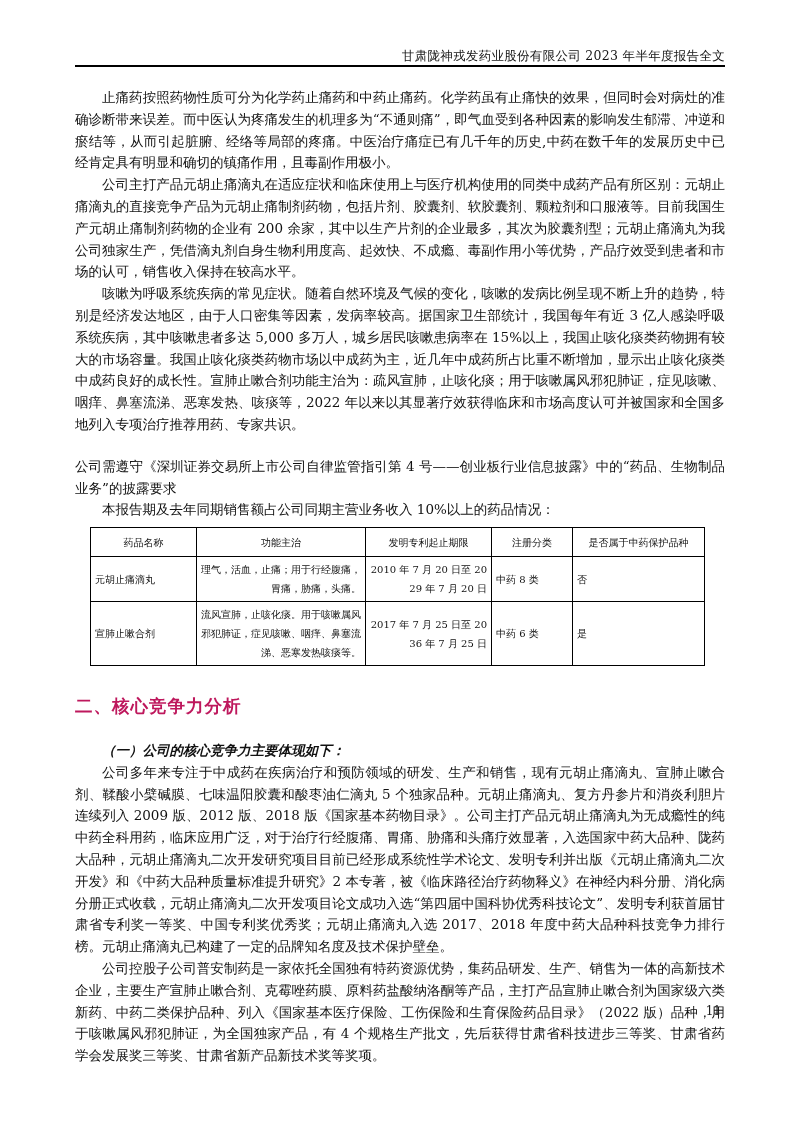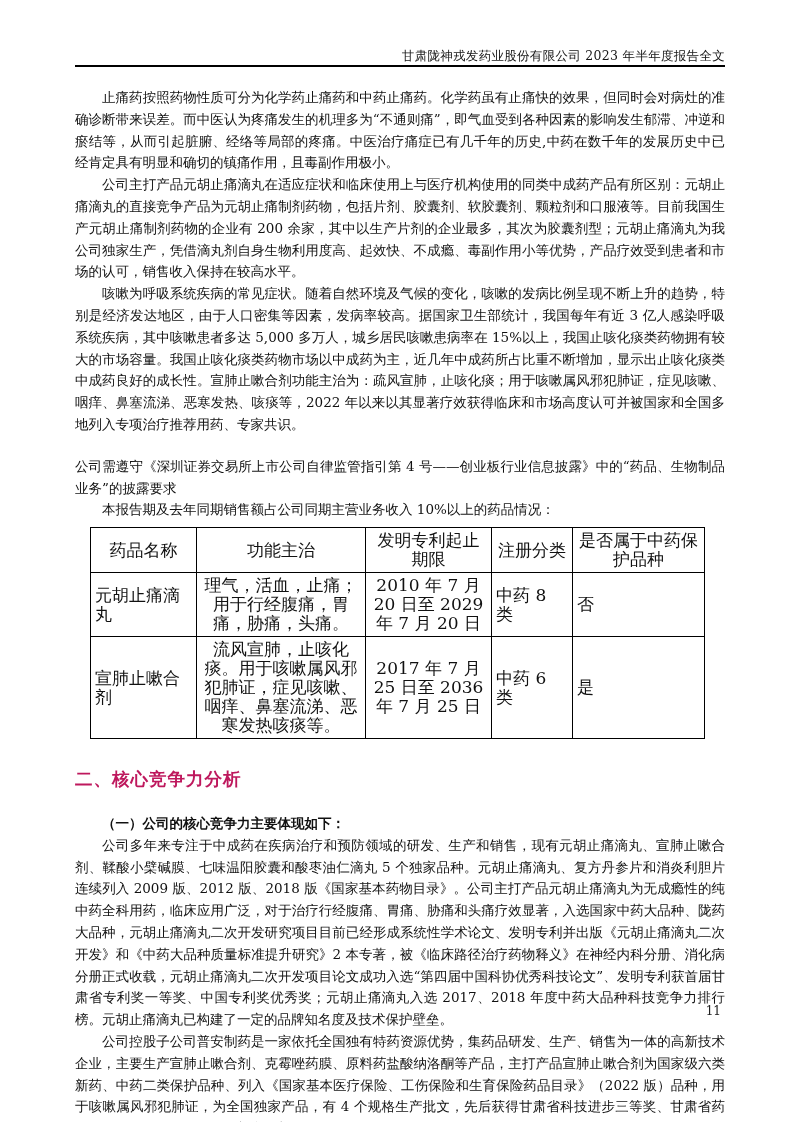--- a/index.html
+++ b/index.html
@@ -12,38 +12,38 @@
   .report-header{
     text-align:right;font-size:12.5px;letter-spacing:.3px;
     padding-bottom:0;border-bottom:2px solid #000;color:#151515;
   }
   .content{font-size:13.5px;line-height:21.8px;text-align:justify;}
   .content p{margin:0;}
   p.ind{text-indent:2em;}
   p.gap-top{margin-top:20px;}
   table.drug-table{
     border-collapse:collapse;width:614px;margin:6px 0 0 15px;
-    font-size:17px;line-height:19px;table-layout:fixed;
+    font-size:10px;line-height:19px;table-layout:fixed;
   }
   table.drug-table th,table.drug-table td{
     border:1.5px solid #000;padding:3px 4px;font-weight:normal;
     vertical-align:middle;word-break:break-all;
   }
   table.drug-table th{text-align:center;height:22px;}
   .c-center{text-align:left;}
-  .c-left{text-align:center;}
+  .c-left{text-align:right;}
   col.w1{width:106px}col.w2{width:169px}col.w3{width:126px}col.w4{width:81px}col.w5{width:132px}
   .h-main{
     font-family:"DejaVu Sans","Liberation Sans",sans-serif;
     font-weight:bold;font-size:17.5px;color:#be185d;
     margin:30px 0 0 0;letter-spacing:1px;
   }
   .h-sub{
     font-family:"DejaVu Sans","Liberation Sans",sans-serif;
-    font-weight:bold;font-size:13.5px;margin:0;padding-left:2em;
+    font-weight:bold;font-size:13.5px;margin:0;padding-left:2em;font-style:italic;
   }
   .h-sub.first{margin-top:22px;}
   .page-number{
     position:absolute;top:1004px;right:72px;font-size:12px;color:#222;
   }
 </style>
 </head>
 <body>
 
 <div class="page">

